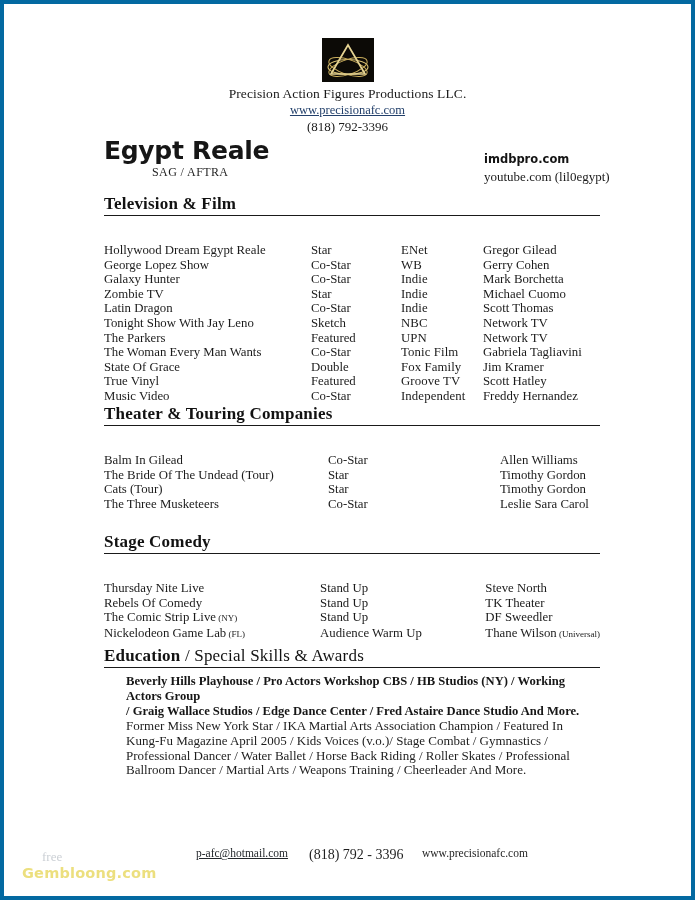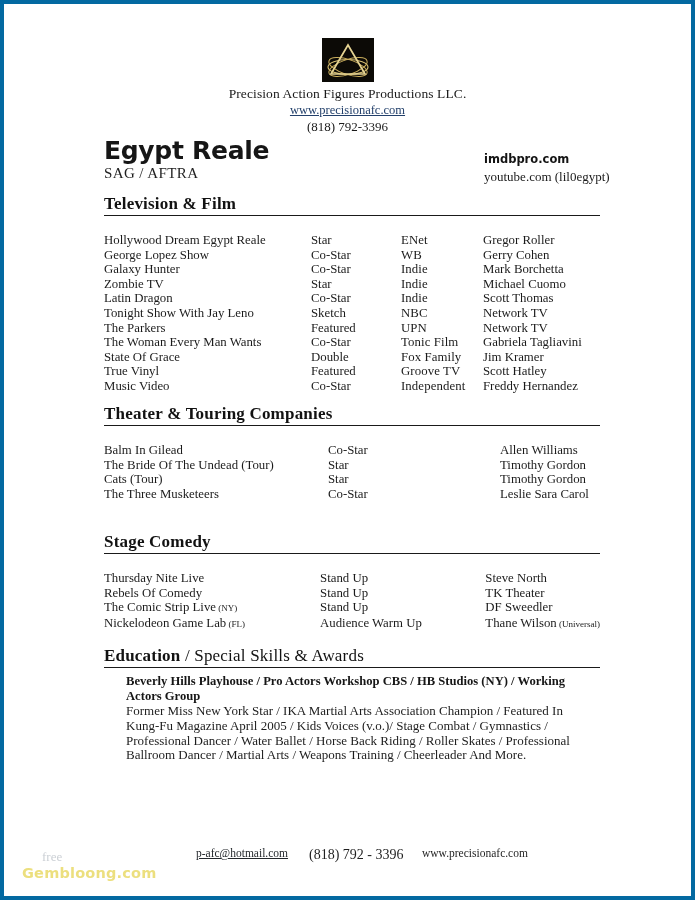--- a/index.html
+++ b/index.html
@@ -77,24 +77,25 @@
   .actor-name {
     font-family: "DejaVu Sans", sans-serif;
     font-weight: bold;
     font-size: 25px;
     letter-spacing: -0.3px;
     color: #161616;
     line-height: 27px;
   }
   .unions {
     font-family: "Liberation Serif", serif;
-    font-size: 15px;
+    font-size: 12px;
     color: #1f1f1f;
     letter-spacing: .4px;
     margin-top: 1px;
+    margin-left: 48px;
   }
   .links {
     position: absolute;
     left: 380px;
     top: 13px;
     width: 220px;
   }
   .link-bold {
     font-family: "DejaVu Sans", sans-serif;
     font-weight: bold;
@@ -123,21 +124,21 @@
     font-weight: normal;
   }
   .rule {
     border-top: 1.6px solid #1a1a1a;
     margin-top: 1px;
   }
 
   table.credits {
     width: 100%;
     border-collapse: collapse;
-    margin-top: 17px;
+    margin-top: 27px;
   }
   table.credits td {
     font-family: "Liberation Serif", serif;
     font-size: 12.8px;
     color: #1b1b1b;
     padding: 0;
     line-height: 14.6px;
     vertical-align: top;
     white-space: nowrap;
   }
@@ -255,21 +256,21 @@
 
     <div class="section" style="top:190px;">
       <div class="sec-head">Television &amp; Film</div>
       <div class="rule"></div>
       <table class="credits">
         <tbody>
             <tr>
               <td class="c-title">Hollywood Dream Egypt Reale</td>
               <td class="c-role">Star</td>
               <td class="c-net">ENet</td>
-              <td class="c-dir">Gregor Roller</td>
+              <td class="c-dir">Gregor Gilead</td>
             </tr>
             <tr>
               <td class="c-title">George Lopez Show</td>
               <td class="c-role">Co-Star</td>
               <td class="c-net">WB</td>
               <td class="c-dir">Gerry Cohen</td>
             </tr>
             <tr>
               <td class="c-title">Galaxy Hunter</td>
               <td class="c-role">Co-Star</td>
@@ -387,20 +388,21 @@
     </div>
 
     <div class="section" style="top:642px;">
       <div class="sec-head">
         <span>Education</span><span class="light"> / Special Skills &amp; Awards</span>
       </div>
       <div class="rule"></div>
       <div class="edu-body">
         <div>
             <div class="edu-bold">Beverly Hills Playhouse / Pro Actors Workshop CBS / HB Studios (NY) / Working Actors Group</div>
+            <div class="edu-bold">/ Graig Wallace Studios / Edge Dance Center /   Fred Astaire Dance Studio And More.</div>
           </div>
         <div>
             <div class="edu-reg">Former Miss New York Star / IKA Martial Arts Association Champion / Featured In</div>
             <div class="edu-reg">Kung-Fu Magazine April 2005 / Kids Voices (v.o.)/ Stage Combat / Gymnastics /</div>
             <div class="edu-reg">Professional Dancer / Water Ballet / Horse Back Riding / Roller Skates / Professional</div>
             <div class="edu-reg">Ballroom Dancer / Martial Arts / Weapons Training / Cheerleader And More.</div>
           </div>
       </div>
     </div>
 

